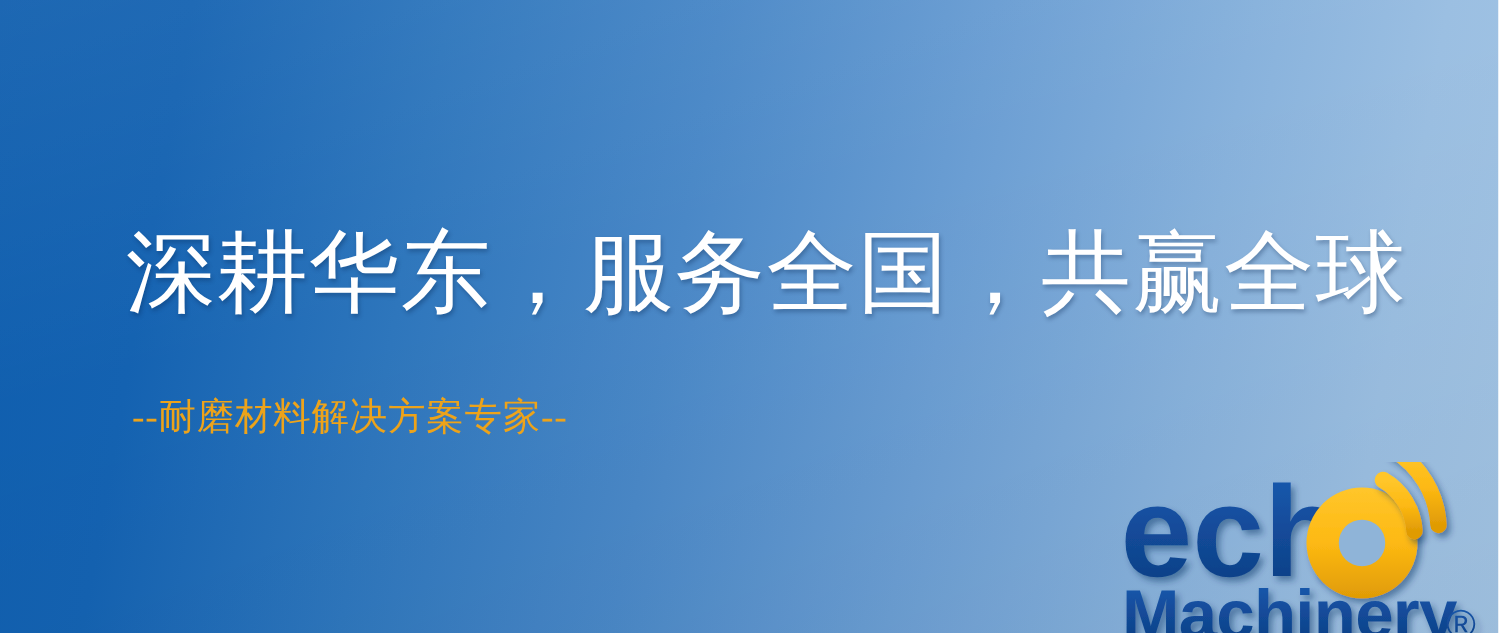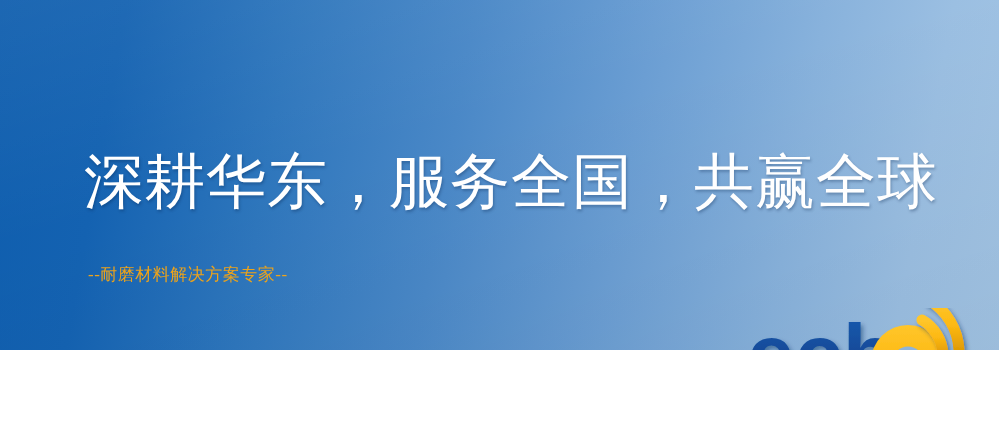--- a/index.html
+++ b/index.html
@@ -3,21 +3,21 @@
 <meta charset="utf-8">
 <style>
   html, body {
     margin: 0;
     padding: 0;
     background: #ffffff;
   }
   #banner {
     position: relative;
     width: 999px;
-    height: 350px;
+    height: 422px;
     overflow: hidden;
     background: linear-gradient(100deg,
         #0F5EAE 0%,
         #1462B1 12%,
         #2E76BC 28%,
         #4A88C7 45%,
         #6B9ED3 62%,
         #88B2DC 78%,
         #9BBFE2 90%,
         #A2C4E4 100%);
@@ -46,21 +46,21 @@
     white-space: nowrap;
     text-shadow: 1px 2px 3px rgba(0, 30, 70, 0.30);
     z-index: 3;
   }
 
   #subtitle {
     position: absolute;
     left: 88px;
     top: 266px;
     font-family: "Liberation Serif", "DejaVu Serif", serif;
-    font-size: 17px;
+    font-size: 25px;
     line-height: 1.0;
     color: #EDA31A;
     letter-spacing: 0.5px;
     white-space: nowrap;
     z-index: 3;
   }
 
   
   #logo {
     position: absolute;

